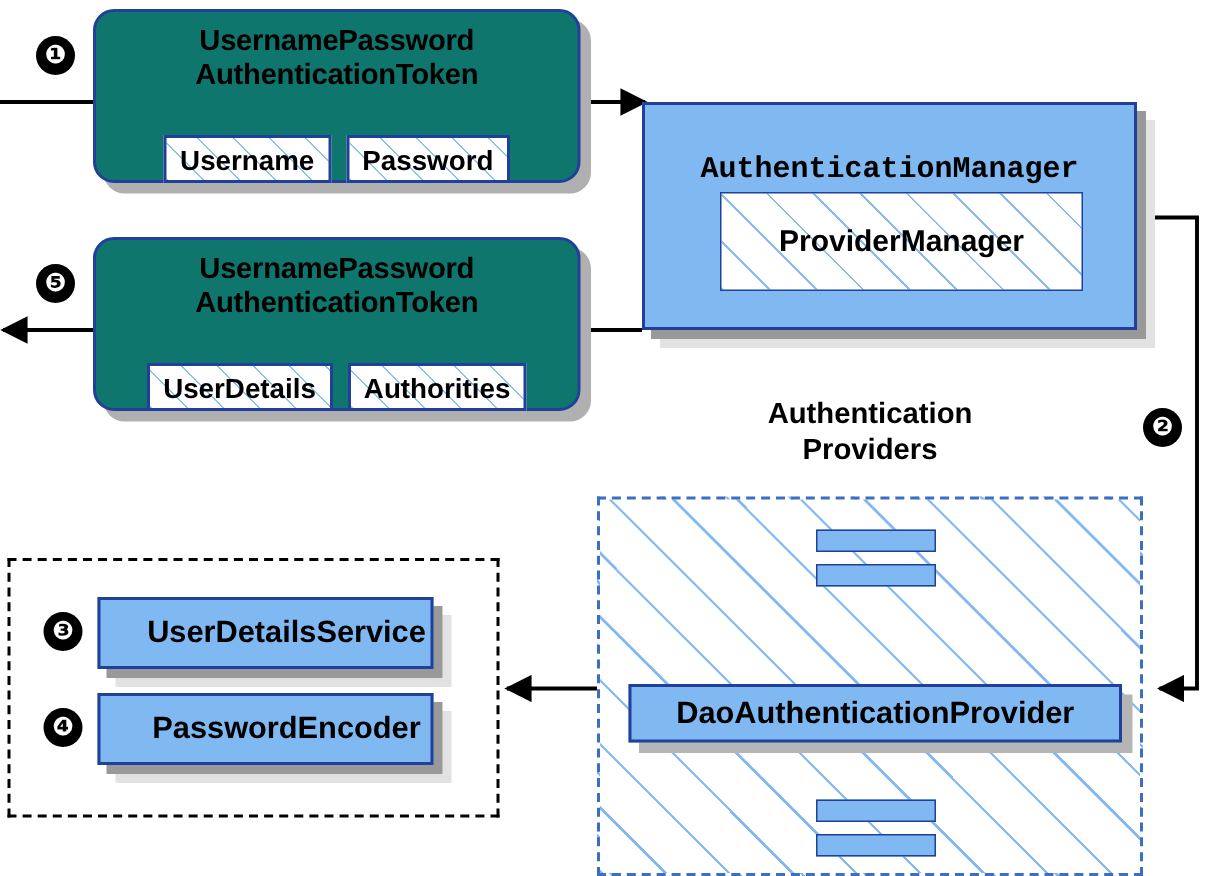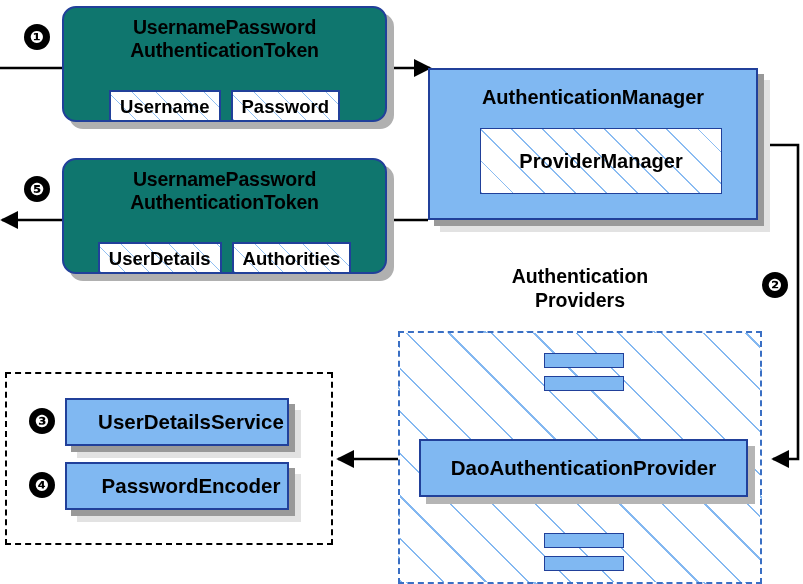--- a/index.html
+++ b/index.html
@@ -95,21 +95,22 @@
   #auth-manager {
     left: 428px;
     top: 68px;
     width: 330px;
     height: 152px;
     flex-direction: column;
     justify-content: flex-start;
   }
   #auth-manager-title {
     font-size: 20px;
-    margin-top: 16px;
+    margin-top: 32px;
+    font-family: Liberation Mono, monospace;
   }
   .hatch-inner {
     background-color: #ffffff;
     background-image: repeating-linear-gradient(
       45deg,
       rgba(125,180,240,0.9) 0px,
       rgba(125,180,240,0.9) 1.3px,
       rgba(255,255,255,0) 1.3px,
       rgba(255,255,255,0) 22px
     );
@@ -164,23 +165,23 @@
     width: 80px;
     height: 15px;
     background: #80b8f2;
     border: 1.6px solid #21409a;
     box-sizing: border-box;
     left: 144px;
   }
   #dao-provider {
     position: absolute;
     left: 19px;
-    top: 106px;
+    top: 123px;
     width: 329px;
-    height: 58px;
+    height: 39px;
     font-size: 20.5px;
   }
 
   
   #services-container {
     position: absolute;
     left: 5px;
     top: 372px;
     width: 328px;
     height: 173px;

